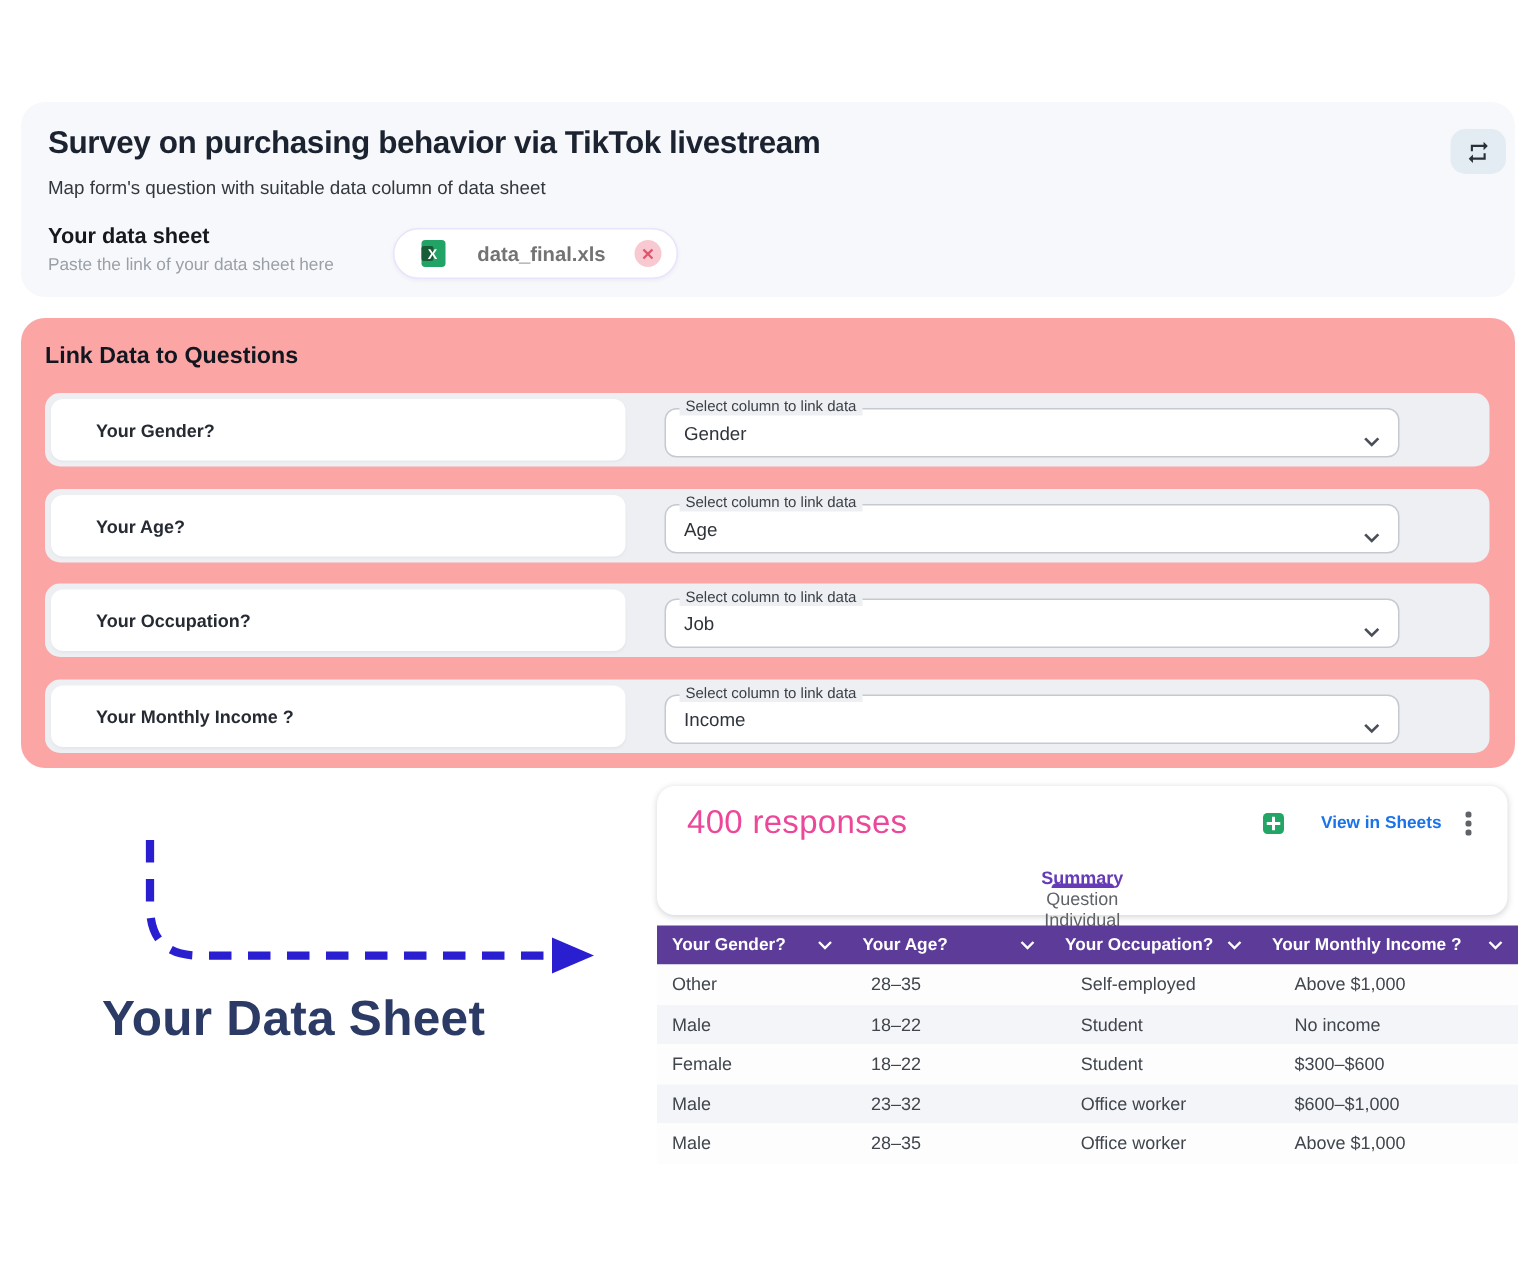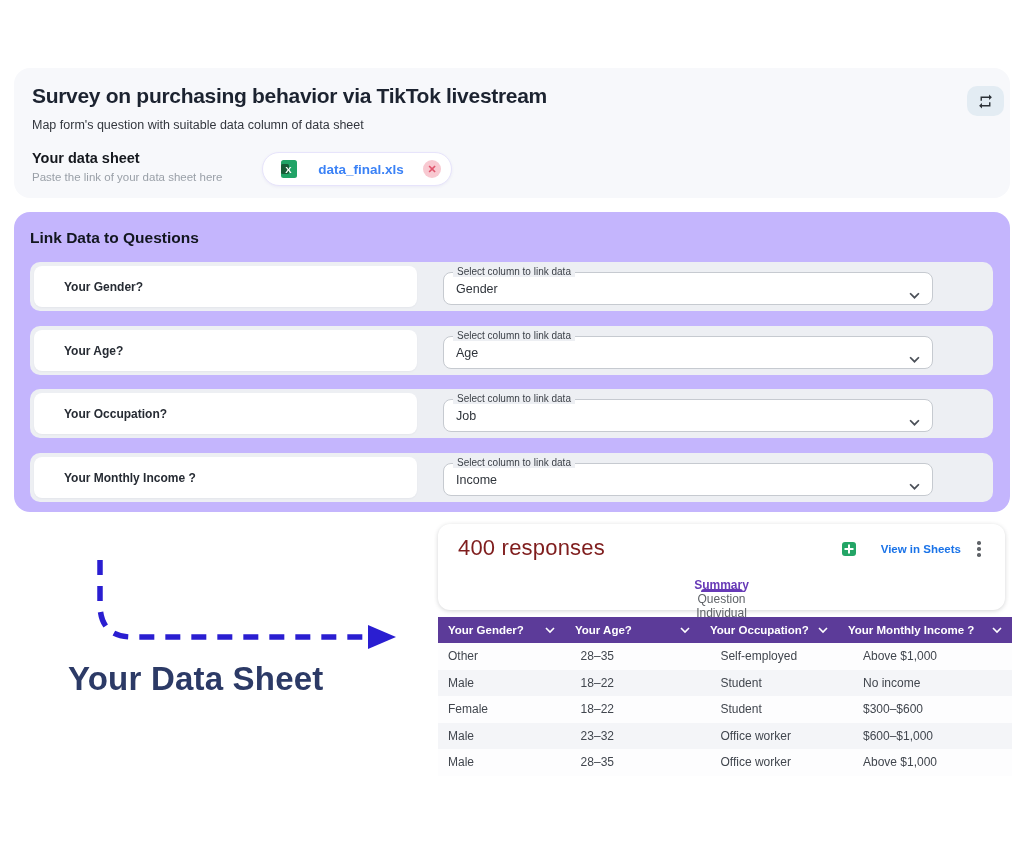--- a/index.html
+++ b/index.html
@@ -35,39 +35,39 @@
     font-size:11.5px; color:#9aa0a8;
   }
   .file-chip {
     position:absolute; left:248px; top:84px; width:190px; height:34px;
     background:#ffffff; border:1.5px solid #e7e4fb; border-radius:18px;
     display:flex; align-items:center; padding:0 10px 0 16px;
     box-shadow:0 1px 3px rgba(90,80,180,0.08); cursor:pointer;
   }
   .file-chip .xls-icon { width:20px; height:20px; flex:0 0 auto; }
   .file-chip .file-name {
-    flex:1; text-align:center; font-size:13.5px; font-weight:700; color:#3b82f6;
+    flex:1; text-align:center; font-size:13.5px; font-weight:700; color:#737373;
     padding:0 6px; white-space:nowrap;
   }
   .chip-close {
     width:18px; height:18px; border-radius:50%; background:#f8c9d1;
     color:#e0556d; font-size:11px; font-weight:700;
     display:flex; align-items:center; justify-content:center; cursor:pointer;
     flex:0 0 auto;
   }
   .sync-btn {
     position:absolute; right:6px; top:18px; width:37px; height:30px;
     background:#e3ecf3; border-radius:10px;
     display:flex; align-items:center; justify-content:center; cursor:pointer;
   }
 
   
   .card2 {
     left:14px; top:212px; width:996px; height:300px;
-    background:#c4b5fd; border-radius:16px;
+    background:#fca5a5; border-radius:16px;
   }
   .section-heading {
     position:absolute; left:16px; top:17px;
     font-size:15.5px; font-weight:700; color:#12161f;
   }
   .link-row {
     position:absolute; left:16px; width:963px; height:49px;
     background:#edeff3; border-radius:10px;
   }
   .q-card {
@@ -91,21 +91,21 @@
   .sel-chev { position:absolute; right:12px; top:13px; }
 
   
   .resp-card {
     left:438px; top:524px; width:567px; height:86px;
     background:#ffffff; border-radius:12px;
     box-shadow:0 1px 4px rgba(60,64,67,0.22);
   }
   .resp-title {
     position:absolute; left:20px; top:11px;
-    font-size:22px; font-weight:400; color:#7f1d1d; letter-spacing:0.2px;
+    font-size:22px; font-weight:400; color:#ec4899; letter-spacing:0.2px;
   }
   .sheets-link {
     position:absolute; right:44px; top:15px; height:20px;
     display:flex; align-items:center; gap:24px; cursor:pointer;
   }
   .sheets-link .lbl { font-size:11.5px; font-weight:700; color:#1a73e8; }
   .kebab {
     position:absolute; right:16px; top:13px; width:20px; height:24px;
     display:flex; flex-direction:column; align-items:center; justify-content:center;
     gap:2.5px; cursor:pointer;

